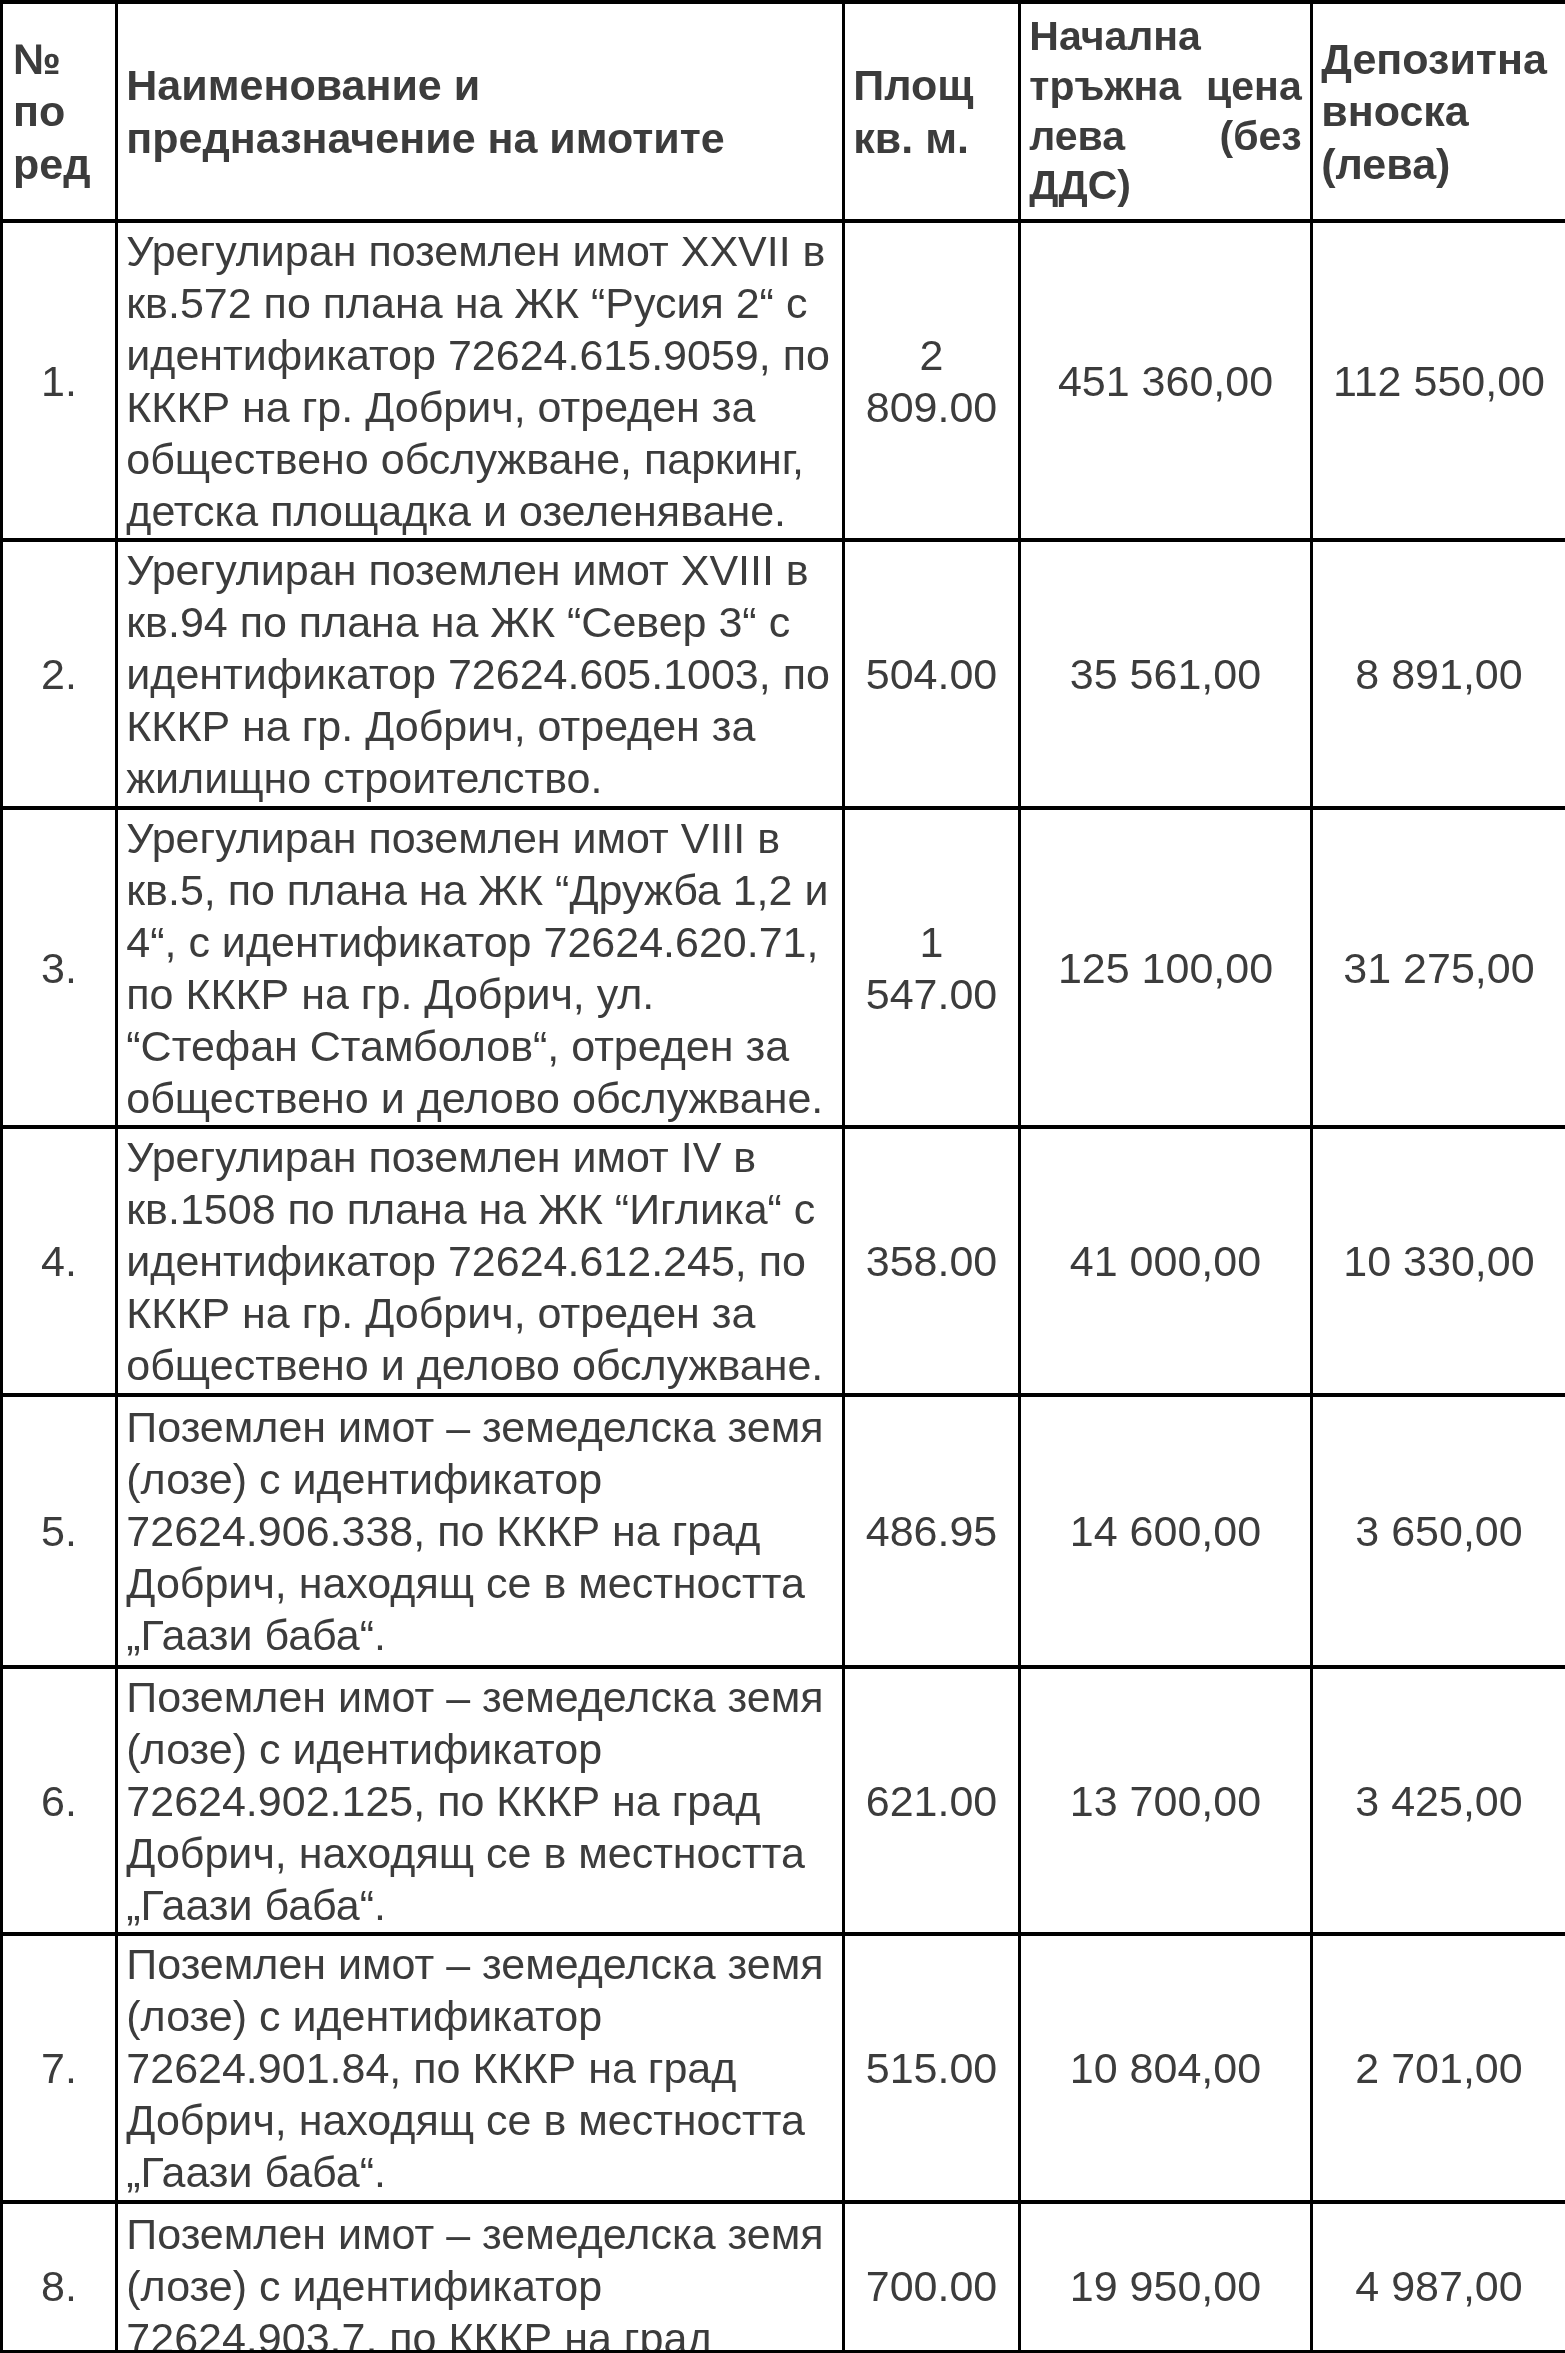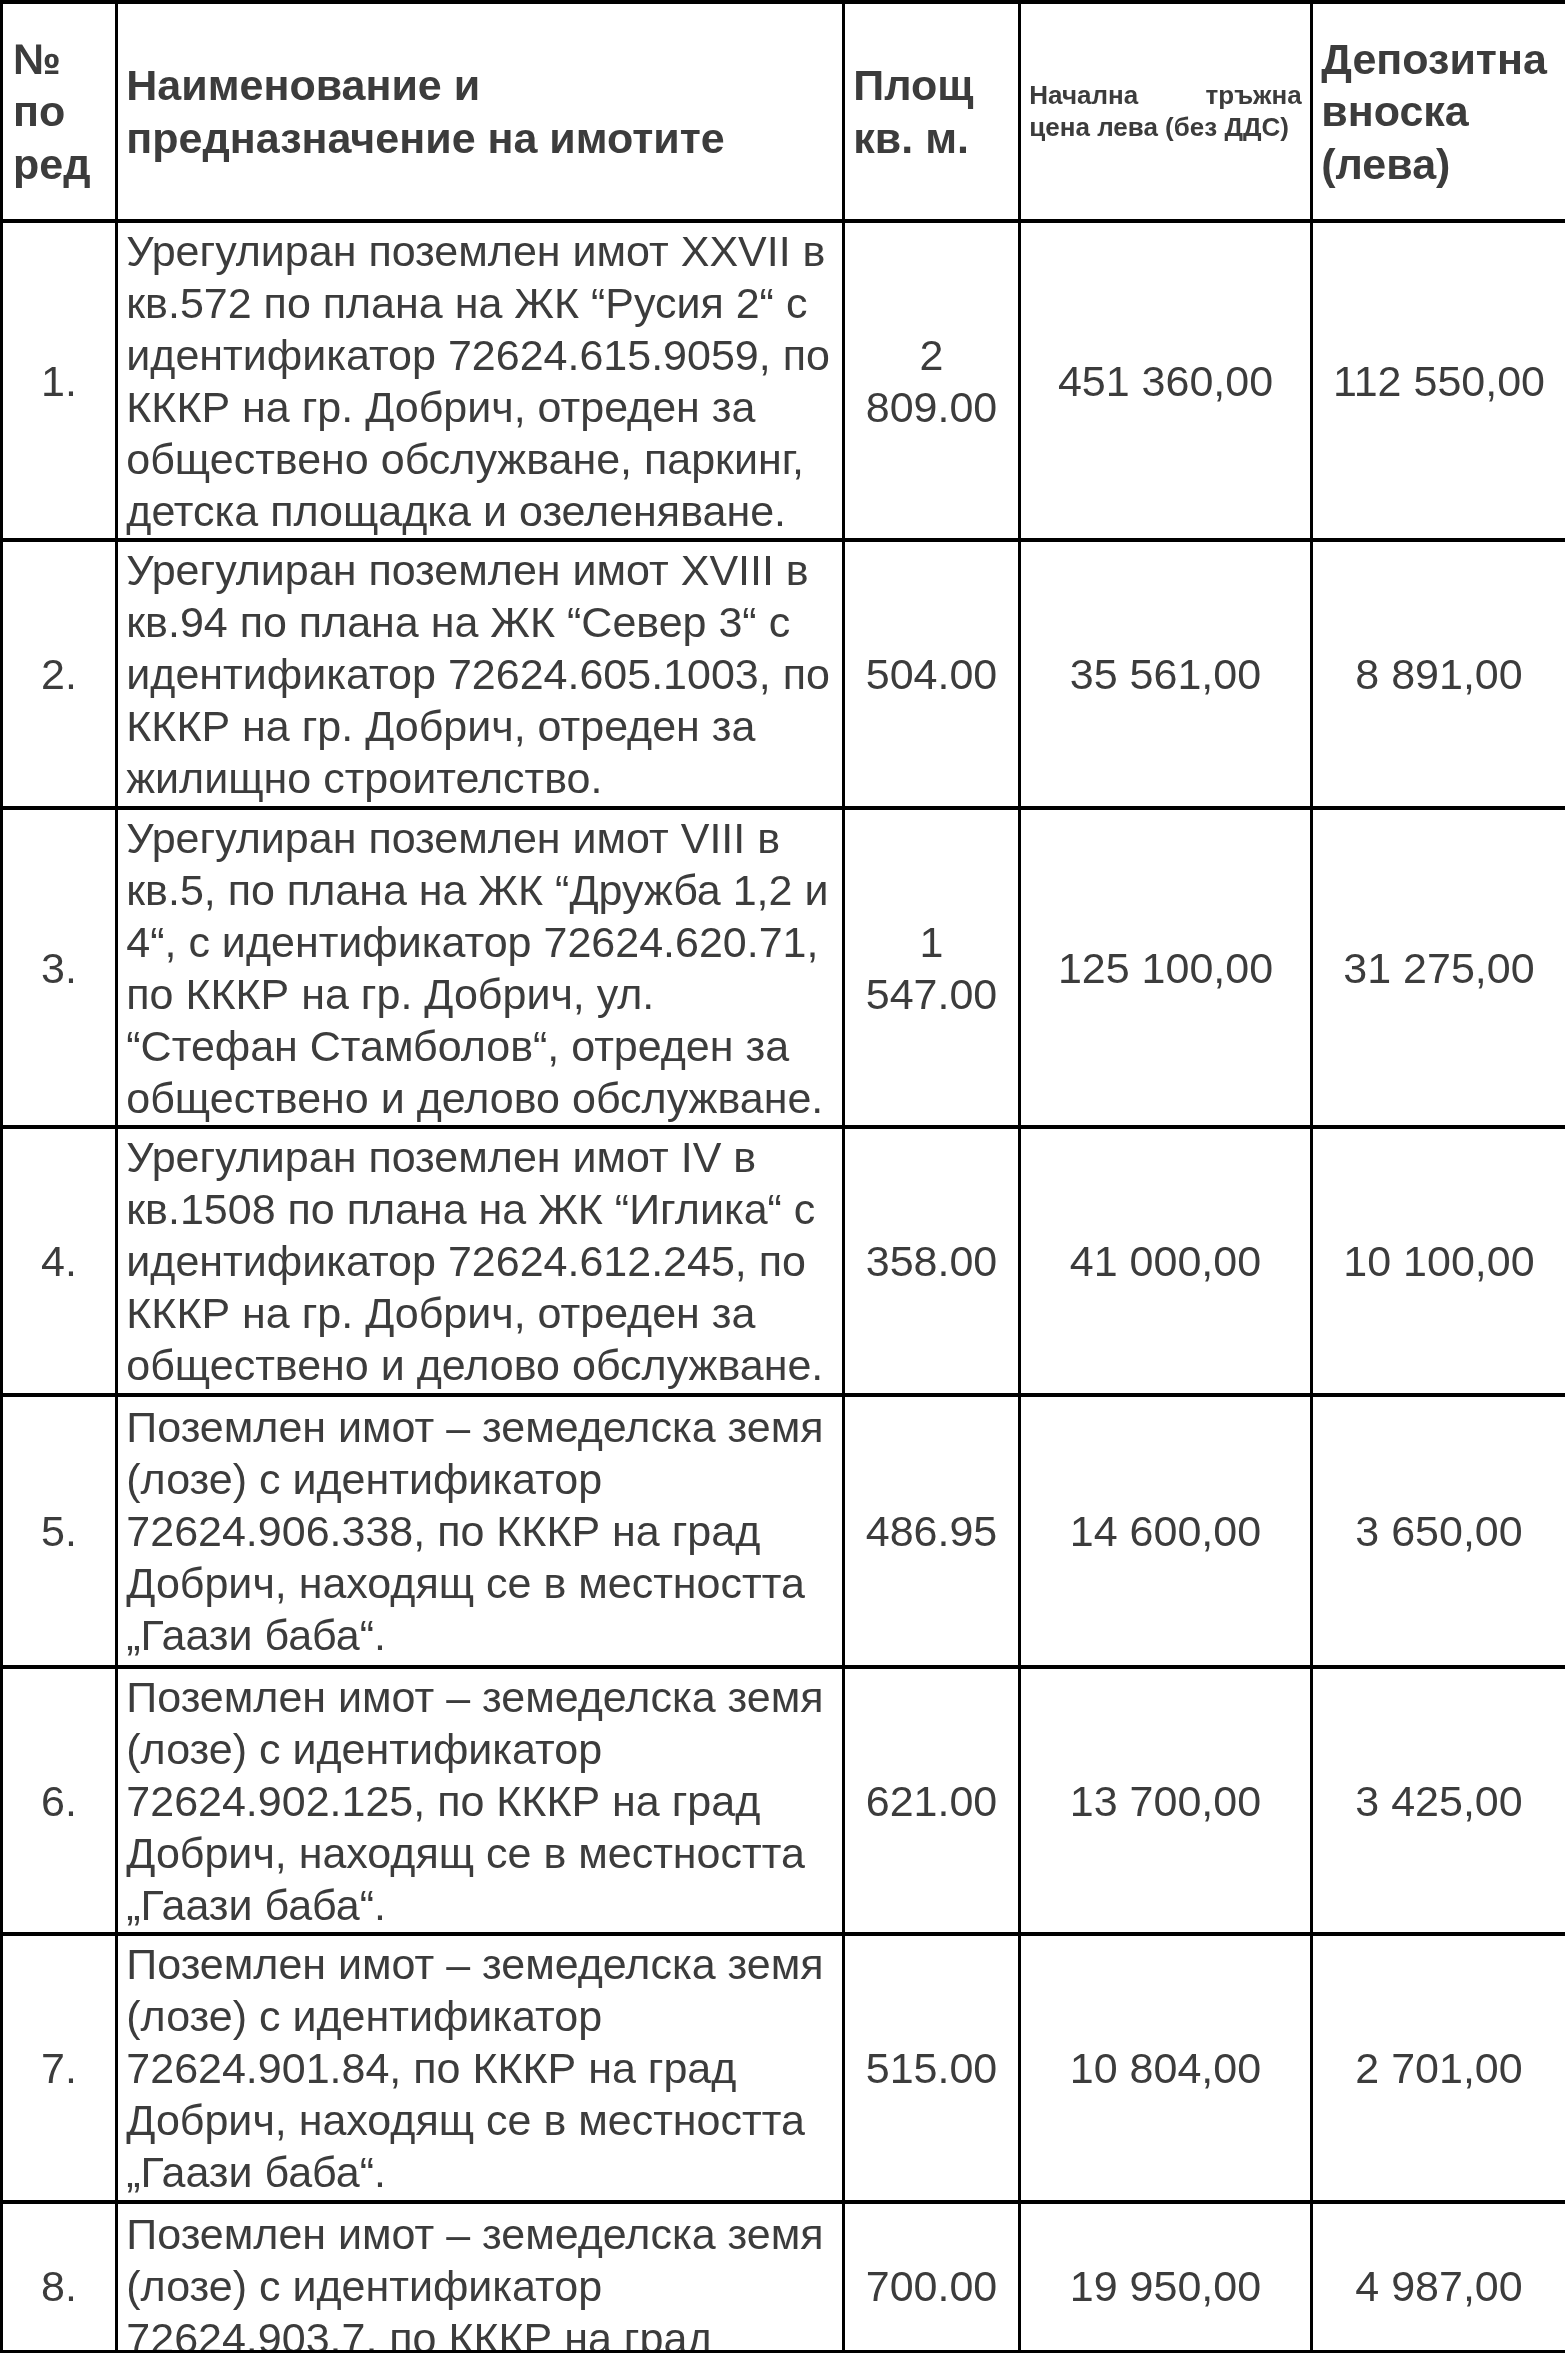--- a/index.html
+++ b/index.html
@@ -29,21 +29,21 @@
     font-size: 43px;
     line-height: 1.21;
     padding: 1.7px 8.3px;
   }
   .props th {
     font-weight: bold;
     text-align: left;
     color: #3c3c3c;
   }
   th.col-ord { white-space: pre-line; padding-left: 10px; }
-  th.col-price { text-align: justify; font-size: 26px; }
+  th.col-price { text-align: justify; font-size: 41px; }
   td.num-cell, td.area-cell, td.price-cell, td.deposit-cell {
     text-align: center;
     padding: 1.7px 5px;
   }
   td.desc-cell { text-align: left; }
   thead tr { height: 219px; }
   tbody tr:nth-child(1) { height: 315px; }
   tbody tr:nth-child(2) { height: 267px; }
   tbody tr:nth-child(3) { height: 315px; }
   tbody tr:nth-child(4) { height: 267px; }
@@ -102,21 +102,21 @@
       <td class="desc-cell">Урегулиран поземлен имот VIII в кв.5, по плана на ЖК “Дружба 1,2 и 4“, с идентификатор 72624.620.71, по КККР на гр. Добрич, ул. “Стефан Стамболов“, отреден за обществено и делово обслужване.</td>
       <td class="area-cell">1 547.00</td>
       <td class="price-cell">125 100,00</td>
       <td class="deposit-cell">31 275,00</td>
     </tr>
     <tr>
       <td class="num-cell">4.</td>
       <td class="desc-cell">Урегулиран поземлен имот IV в кв.1508 по плана на ЖК “Иглика“ с идентификатор 72624.612.245, по КККР на гр. Добрич, отреден за обществено и делово обслужване.</td>
       <td class="area-cell">358.00</td>
       <td class="price-cell">41 000,00</td>
-      <td class="deposit-cell">10 100,00</td>
+      <td class="deposit-cell">10 330,00</td>
     </tr>
     <tr>
       <td class="num-cell">5.</td>
       <td class="desc-cell">Поземлен имот – земеделска земя (лозе) с идентификатор 72624.906.338, по КККР на град Добрич, находящ се в местността „Гаази баба“.</td>
       <td class="area-cell">486.95</td>
       <td class="price-cell">14 600,00</td>
       <td class="deposit-cell">3 650,00</td>
     </tr>
     <tr>
       <td class="num-cell">6.</td>

